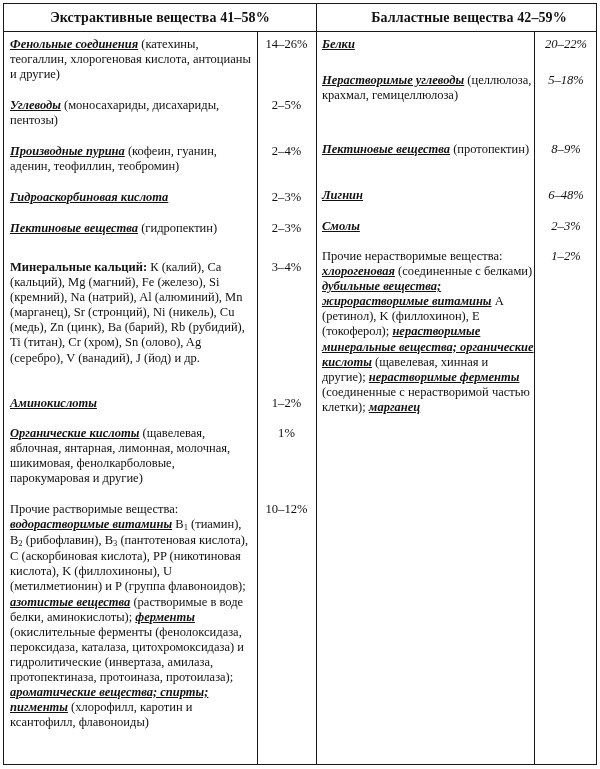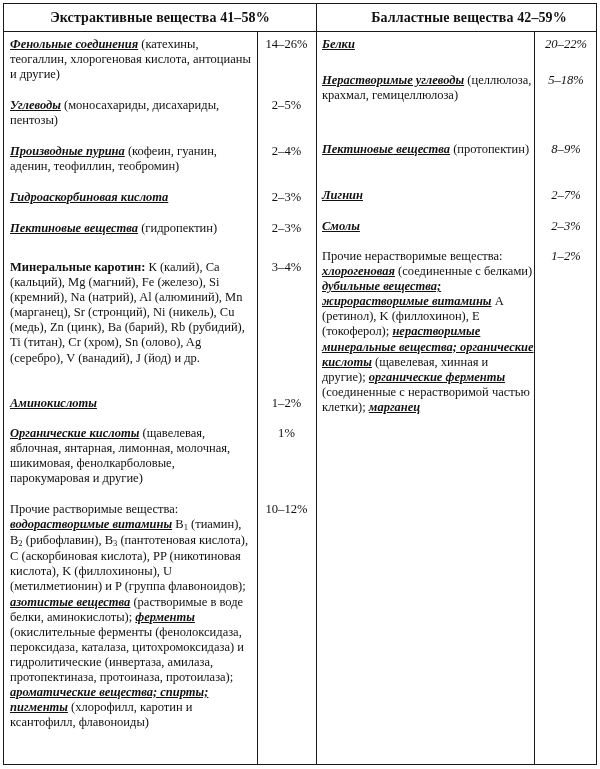--- a/index.html
+++ b/index.html
@@ -151,21 +151,21 @@
       </div>
       <div class="row" style="top: 158px;">
         <div class="name"><b>Гидроаскорбиновая кислота</b></div>
         <div class="pct">2–3%</div>
       </div>
       <div class="row" style="top: 189px;">
         <div class="name"><b>Пектиновые вещества</b> (гидропектин)</div>
         <div class="pct">2–3%</div>
       </div>
       <div class="row" style="top: 228px;">
-        <div class="name"><span class="bn">Минеральные каротин:</span> К (калий), Ca (кальций), Mg (магний), Fe (железо), Si (кремний), Na (натрий), Al (алюминий), Mn (марганец), Sr (стронций), Ni (никель), Cu (медь), Zn (цинк), Ba (барий), Rb (рубидий), Ti (титан), Cr (хром), Sn (олово), Ag (серебро), V (ванадий), J (йод) и др.</div>
+        <div class="name"><span class="bn">Минеральные кальций:</span> К (калий), Ca (кальций), Mg (магний), Fe (железо), Si (кремний), Na (натрий), Al (алюминий), Mn (марганец), Sr (стронций), Ni (никель), Cu (медь), Zn (цинк), Ba (барий), Rb (рубидий), Ti (титан), Cr (хром), Sn (олово), Ag (серебро), V (ванадий), J (йод) и др.</div>
         <div class="pct">3–4%</div>
       </div>
       <div class="row" style="top: 364px;">
         <div class="name"><b>Аминокислоты</b></div>
         <div class="pct">1–2%</div>
       </div>
       <div class="row" style="top: 394px;">
         <div class="name"><b>Органические кислоты</b> (щавелевая, яблочная, янтарная, лимонная, молочная, шикимовая, фенолкарболовые, парокумаровая и другие)</div>
         <div class="pct">1%</div>
       </div>
@@ -183,25 +183,25 @@
       <div class="row" style="top: 41px;">
         <div class="name"><b>Нерастворимые углеводы</b> (целлюлоза, крахмал, гемицеллюлоза)</div>
         <div class="pct">5–18%</div>
       </div>
       <div class="row" style="top: 110px;">
         <div class="name"><b>Пектиновые вещества</b> (протопектин)</div>
         <div class="pct">8–9%</div>
       </div>
       <div class="row" style="top: 156px;">
         <div class="name"><b>Лигнин</b></div>
-        <div class="pct">2–7%</div>
+        <div class="pct">6–48%</div>
       </div>
       <div class="row" style="top: 187px;">
         <div class="name"><b>Смолы</b></div>
         <div class="pct">2–3%</div>
       </div>
       <div class="row" style="top: 217px;">
-        <div class="name">Прочие нерастворимые вещества: <b>хлорогеновая</b> (соединенные с белками) <b>дубильные вещества; жирорастворимые витамины</b> A (ретинол), K (филлохинон), E (токоферол); <b>нерастворимые минеральные вещества; органические кислоты</b> (щавелевая, хинная и другие); <b>органические ферменты</b> (соединенные с нерастворимой частью клетки); <b>марганец</b></div>
+        <div class="name">Прочие нерастворимые вещества: <b>хлорогеновая</b> (соединенные с белками) <b>дубильные вещества; жирорастворимые витамины</b> A (ретинол), K (филлохинон), E (токоферол); <b>нерастворимые минеральные вещества; органические кислоты</b> (щавелевая, хинная и другие); <b>нерастворимые ферменты</b> (соединенные с нерастворимой частью клетки); <b>марганец</b></div>
         <div class="pct">1–2%</div>
       </div>
     </div>
 
 </div>
 
 </body></html>

